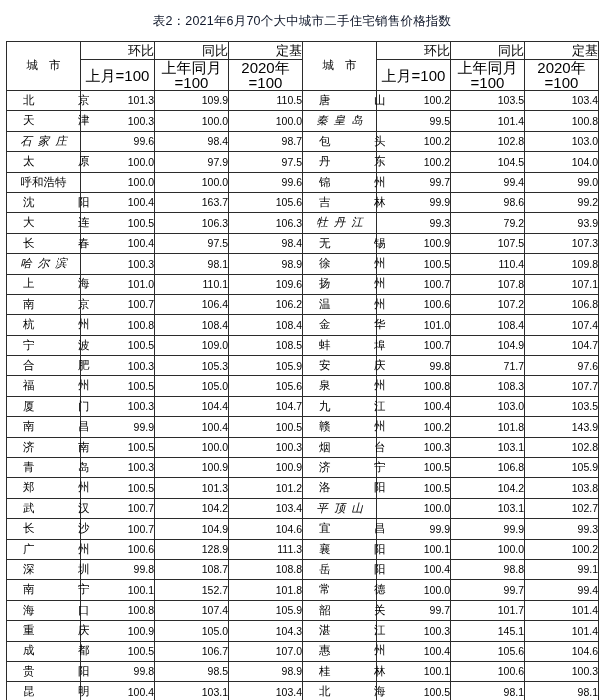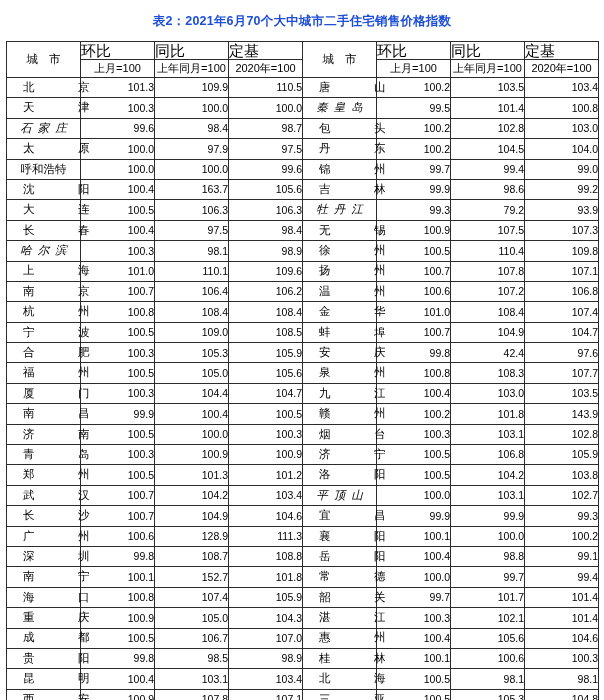--- a/index.html
+++ b/index.html
@@ -17,22 +17,22 @@
   .page {
     width: 604px;
     height: 700px;
     position: relative;
     box-sizing: border-box;
     padding: 0;
   }
   .title {
     text-align: center;
     font-size: 12.5px;
-    font-weight: bold;
-    color: #1d4ed8;
+    font-weight: normal;
+    color: #0f172a;
     padding-top: 13px;
     padding-bottom: 11px;
     letter-spacing: 0.2px;
   }
   .table-wrap {
     padding: 0 6px;
   }
   table.idx {
     border-collapse: collapse;
     width: 592px;
@@ -52,29 +52,29 @@
 
   .hdr-city {
     text-align: center;
     vertical-align: middle;
     font-size: 11.5px;
     font-weight: bold;
     letter-spacing: 4px;
     text-indent: 4px;
   }
   .hdr-top {
-    text-align: left;
+    text-align: right;
     height: 17px;
-    font-size: 15px;
+    font-size: 13px;
     font-weight: bold;
   }
   .hdr-sub {
     text-align: center;
     height: 17px;
-    font-size: 11px;
+    font-size: 15px;
   }
   td.city {
     text-align: center;
     height: 19.4px;
     font-size: 11.5px;
     letter-spacing: 0px;
     white-space: nowrap;
   }
   td.city .nm {
     display: inline-block;
@@ -261,21 +261,21 @@
             <td class="num">104.9</td>
             <td class="num">104.7</td>
           </tr>
           <tr>
             <td class="city"><span class="nm w2">合　肥</span></td>
             <td class="num">100.3</td>
             <td class="num">105.3</td>
             <td class="num">105.9</td>
             <td class="city"><span class="nm w2">安　庆</span></td>
             <td class="num">99.8</td>
-            <td class="num">42.4</td>
+            <td class="num">71.7</td>
             <td class="num">97.6</td>
           </tr>
           <tr>
             <td class="city"><span class="nm w2">福　州</span></td>
             <td class="num">100.5</td>
             <td class="num">105.0</td>
             <td class="num">105.6</td>
             <td class="city"><span class="nm w2">泉　州</span></td>
             <td class="num">100.8</td>
             <td class="num">108.3</td>
@@ -391,21 +391,21 @@
             <td class="num">101.7</td>
             <td class="num">101.4</td>
           </tr>
           <tr>
             <td class="city"><span class="nm w2">重　庆</span></td>
             <td class="num">100.9</td>
             <td class="num">105.0</td>
             <td class="num">104.3</td>
             <td class="city"><span class="nm w2">湛　江</span></td>
             <td class="num">100.3</td>
-            <td class="num">102.1</td>
+            <td class="num">145.1</td>
             <td class="num">101.4</td>
           </tr>
           <tr>
             <td class="city"><span class="nm w2">成　都</span></td>
             <td class="num">100.5</td>
             <td class="num">106.7</td>
             <td class="num">107.0</td>
             <td class="city"><span class="nm w2">惠　州</span></td>
             <td class="num">100.4</td>
             <td class="num">105.6</td>

